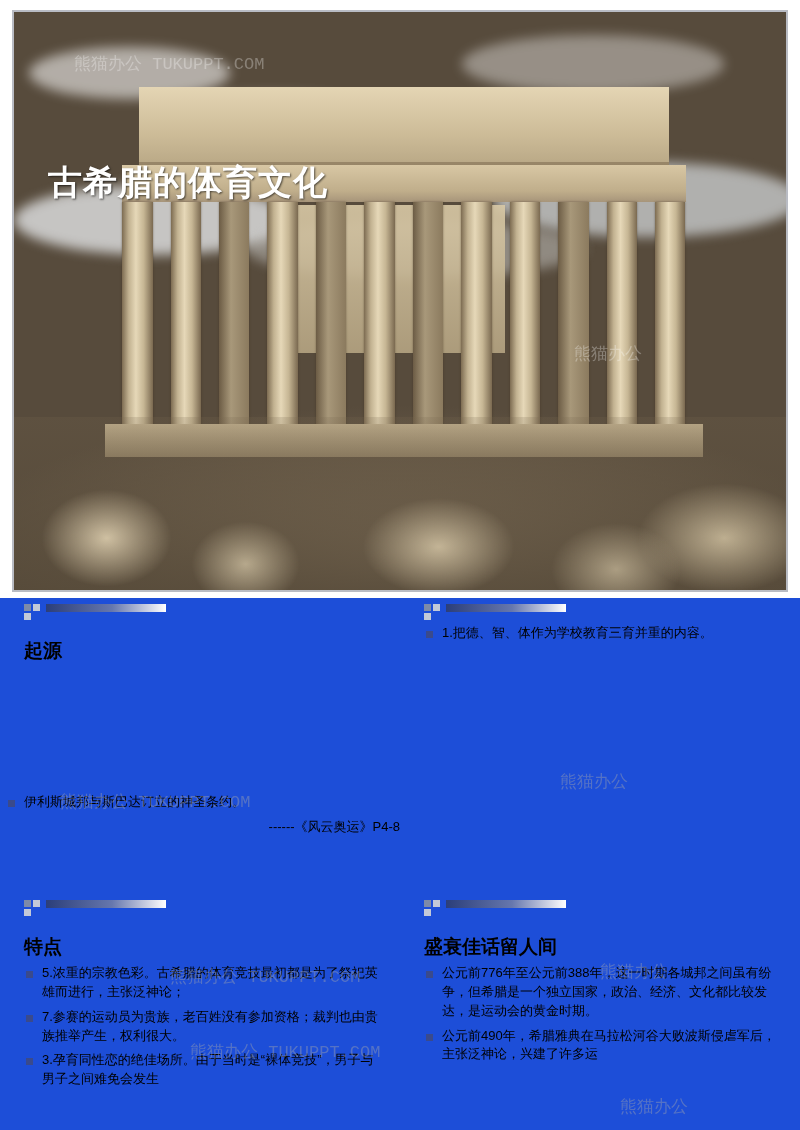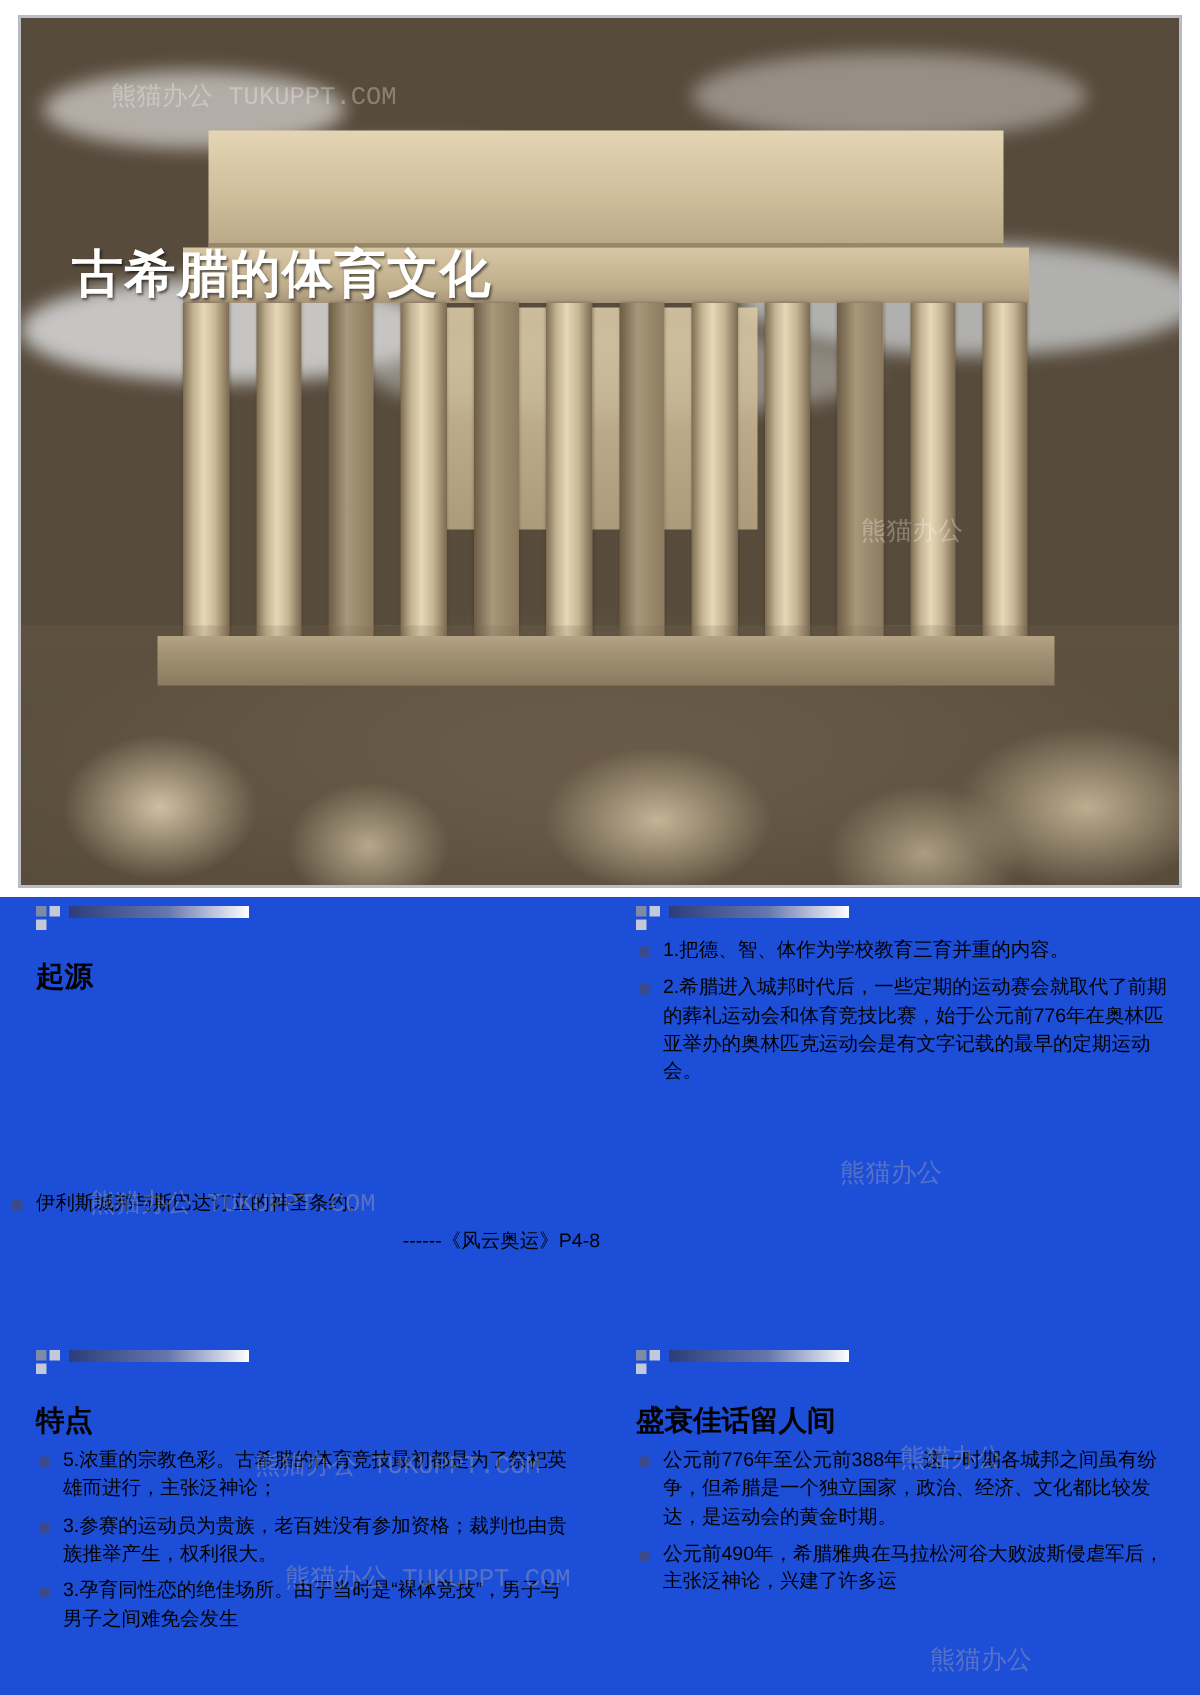--- a/index.html
+++ b/index.html
@@ -314,40 +314,39 @@
     <div class="panel">
       <div class="panel-inner">
         <div class="deco">
           <div class="sq" style="left:0px;  top:0px;"></div>
           <div class="sq sq2" style="left:9px; top:0px;"></div>
           <div class="sq sq2" style="left:0px; top:9px;"></div>
           <div class="bar"></div>
         </div>
         <ul class="bullets">
           <li>1.把德、智、体作为学校教育三育并重的内容。</li>
-          <li>2.希腊进入城邦时代后，一些定期的运动赛会就取代了前期的葬礼运动会和体育竞技比赛，始于公元前776年在奥林匹亚举办的奥林匹克运动会是有文字记载的最早的定期运动会。</li>
         </ul>
       </div>
     </div>
   </div>
 
   <div class="row">
 
     <div class="panel">
       <div class="panel-inner">
         <div class="deco">
           <div class="sq" style="left:0px;  top:0px;"></div>
           <div class="sq sq2" style="left:9px; top:0px;"></div>
           <div class="sq sq2" style="left:0px; top:9px;"></div>
           <div class="bar"></div>
         </div>
         <div class="slide-title">特点</div>
         <ul class="bullets">
           <li>5.浓重的宗教色彩。古希腊的体育竞技最初都是为了祭祀英雄而进行，主张泛神论；</li>
-          <li>3.参赛的运动员为贵族，老百姓没有参加资格；裁判也由贵族推举产生，权利很大。</li>
+          <li>7.参赛的运动员为贵族，老百姓没有参加资格；裁判也由贵族推举产生，权利很大。</li>
           <li>3.孕育同性恋的绝佳场所。由于当时是“裸体竞技”，男子与男子之间难免会发生</li>
         </ul>
       </div>
     </div>
 
     <div class="panel">
       <div class="panel-inner">
         <div class="deco">
           <div class="sq" style="left:0px;  top:0px;"></div>
           <div class="sq sq2" style="left:9px; top:0px;"></div>

